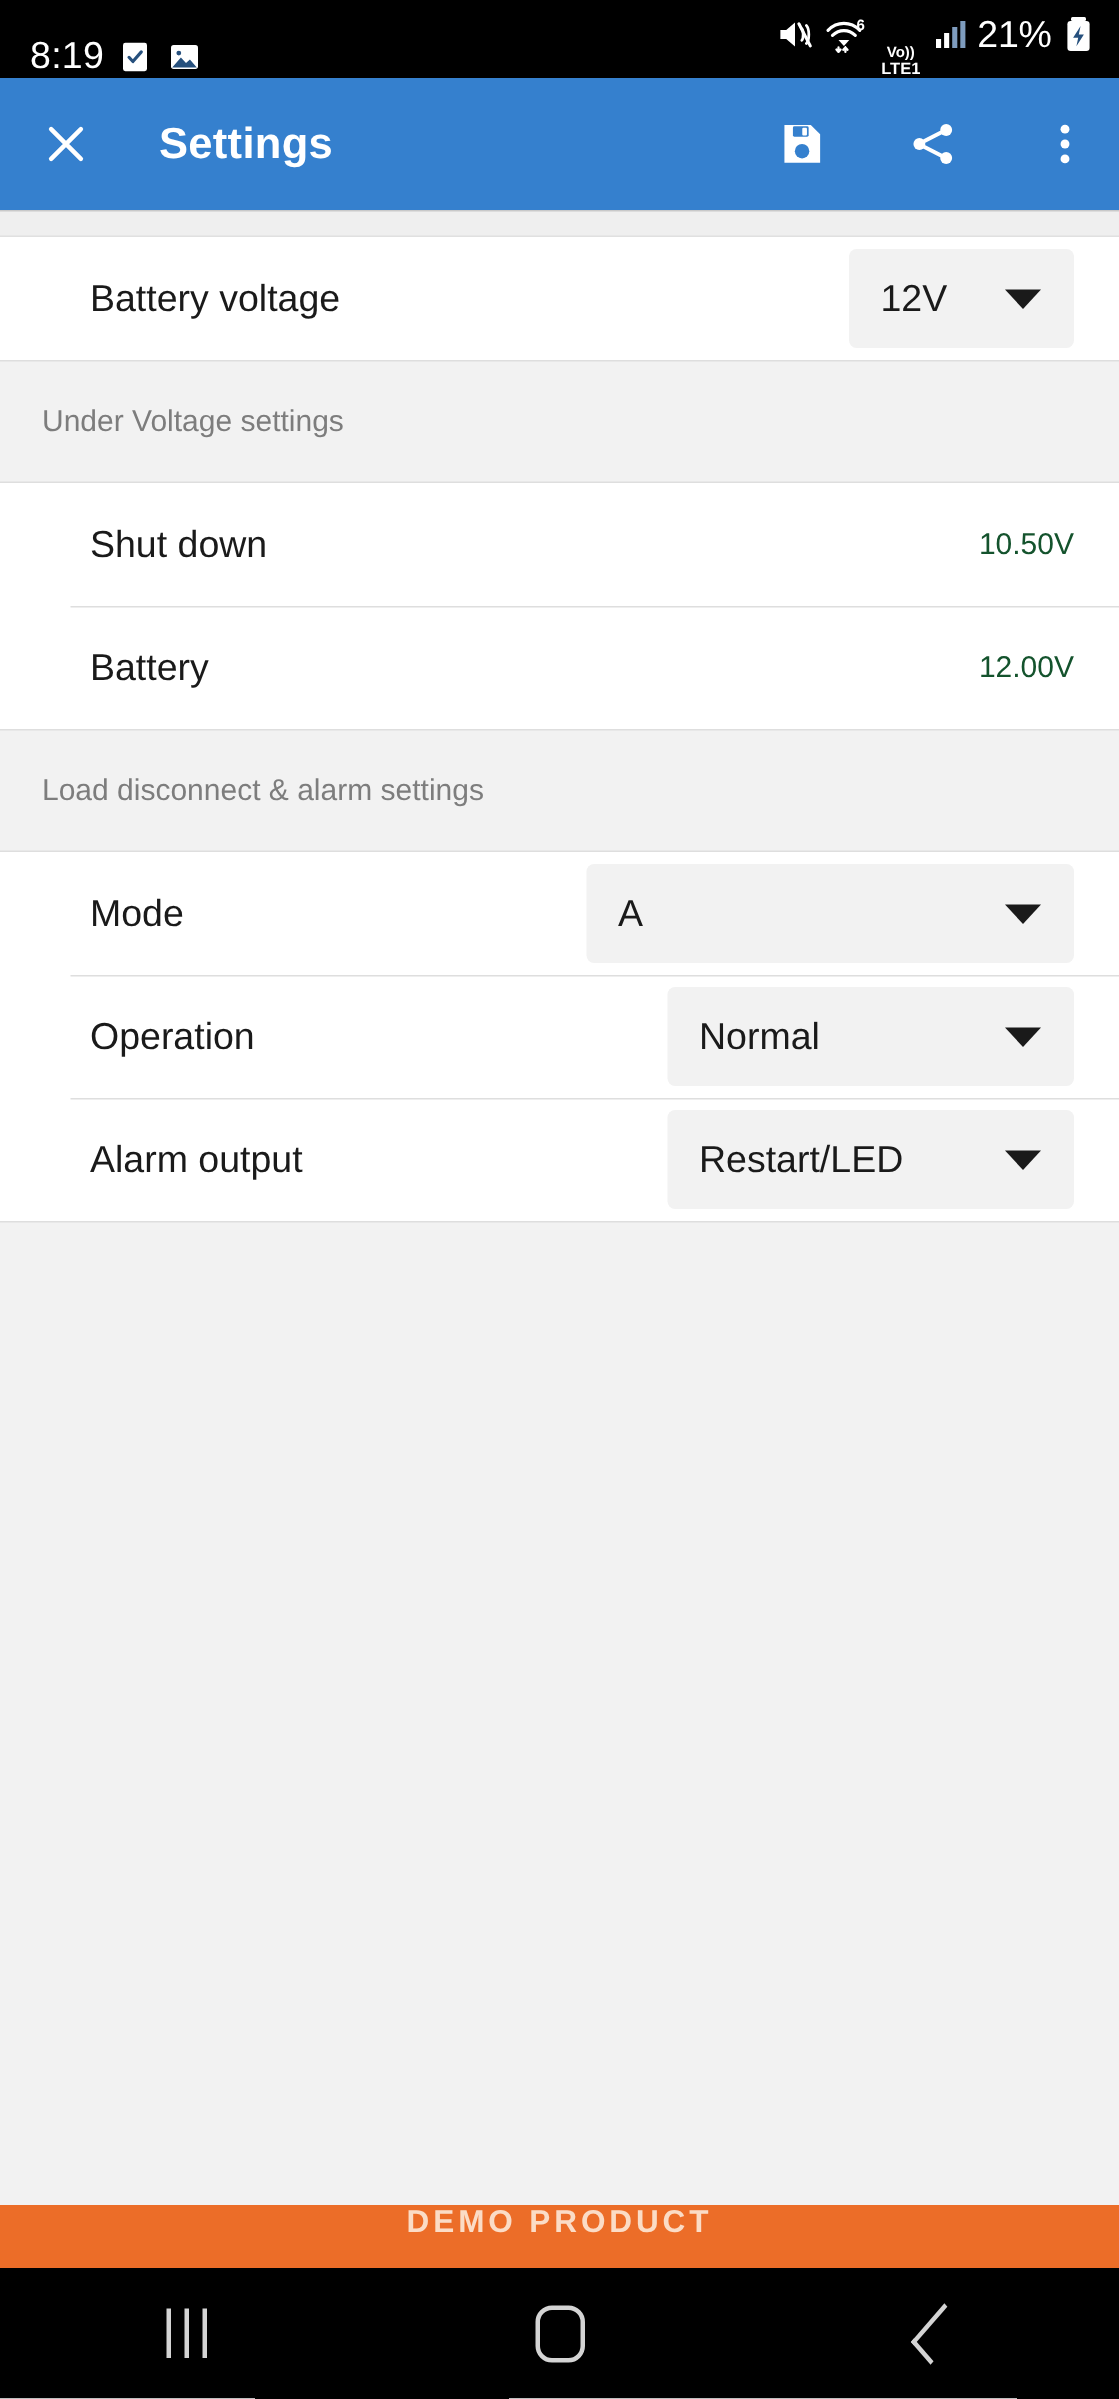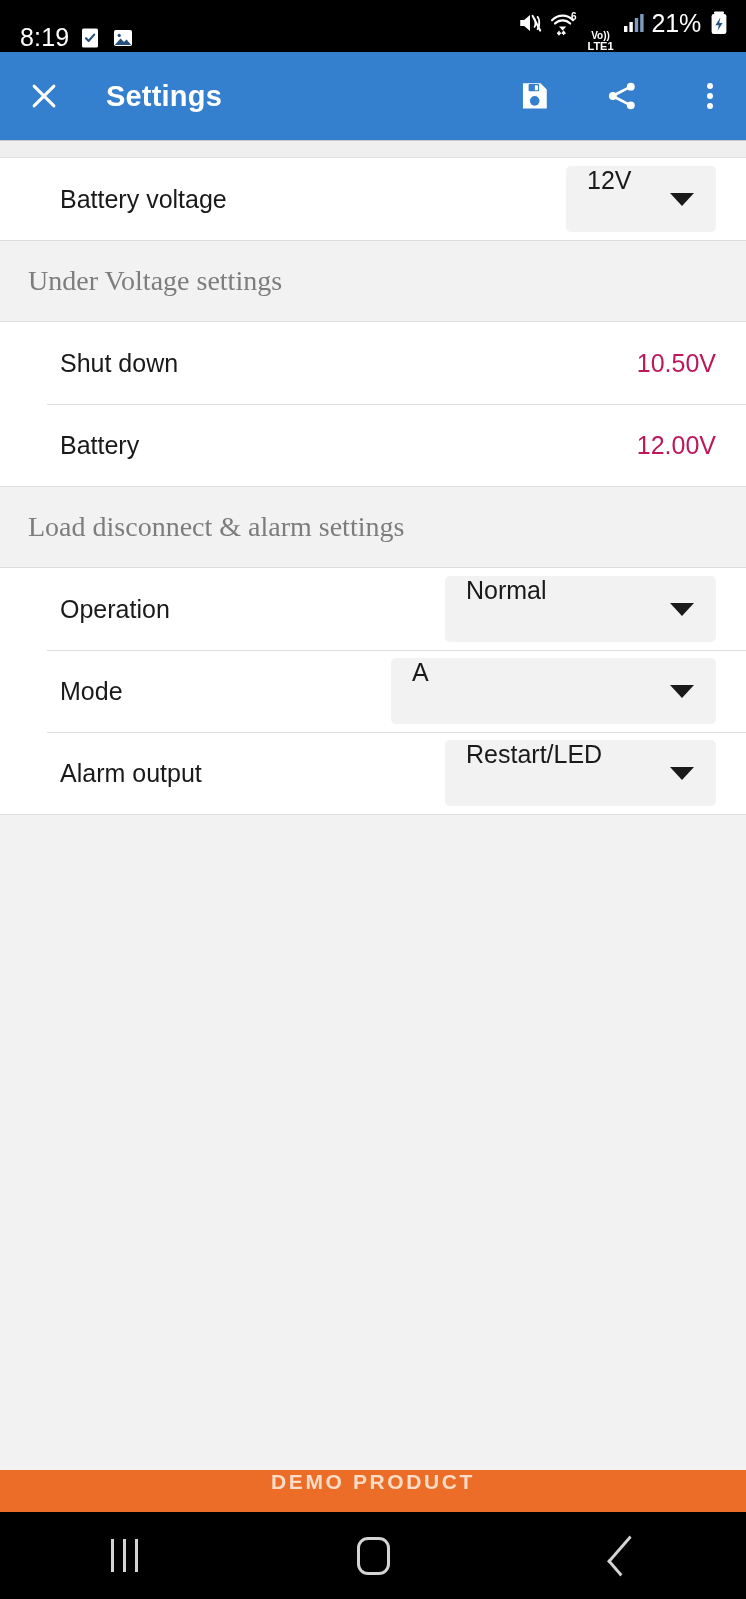--- a/index.html
+++ b/index.html
@@ -86,30 +86,30 @@
     position:absolute; left:27px; right:0; top:0;
     height:1px; background:#DEDEDE;
   }
   .row-label {
     font-size:25px;
     color:#1A1A1A;
     font-weight:400;
   }
   .row-value {
     margin-left:auto;
-    font-size:25px;
-    color:#be185d;
+    font-size:20px;
+    color:#14532d;
   }
 
   .dropdown {
     margin-left:auto;
     background:#F2F2F2;
     border-radius:5px;
     height:66px;
-    display:flex; 
+    display:flex; align-items:center;
     padding:0 22px 0 21px;
     cursor:pointer;
   }
   .dd-text {
     font-size:25px;
     color:#1A1A1A;
   }
   .dd-caret {
     margin-left:auto;
     padding-left:26px;
@@ -129,24 +129,23 @@
 
   .section-header {
     height:82px;
     background:#F2F2F2;
     display:flex; align-items:center;
     padding:0 30px 0 28px;
     border-top:1px solid #DEDEDE;
     border-bottom:1px solid #DEDEDE;
   }
   .section-header-text {
-    font-size:28px;
+    font-size:20px;
     color:#7D7D7D;
     font-weight:400;
-    font-family:Liberation Serif, serif;
   }
 
   
   .filler {
     flex:1 1 auto;
     background:#F2F2F2;
     border-top:1px solid #DEDEDE;
   }
 
   
@@ -320,40 +319,40 @@
     <div class="row">
       <span class="row-label">Battery</span>
       <span class="row-value">12.00V</span>
     </div>
 
     <div class="section-header">
       <span class="section-header-text">Load disconnect &amp; alarm settings</span>
     </div>
 
     <div class="row">
+      <span class="row-label">Mode</span>
+      <div class="dropdown dd-w-mode">
+        <span class="dd-text">A</span>
+        <span class="dd-caret">
+            <span class="caret"></span>
+          </span>
+      </div>
+    </div>
+
+    <div class="row">
       <span class="row-label">Operation</span>
       <div class="dropdown dd-w-oper">
         <span class="dd-text">Normal</span>
         <span class="dd-caret">
             <span class="caret"></span>
           </span>
       </div>
     </div>
 
     <div class="row">
-      <span class="row-label">Mode</span>
-      <div class="dropdown dd-w-mode">
-        <span class="dd-text">A</span>
-        <span class="dd-caret">
-            <span class="caret"></span>
-          </span>
-      </div>
-    </div>
-
-    <div class="row">
       <span class="row-label">Alarm output</span>
       <div class="dropdown dd-w-alarm">
         <span class="dd-text">Restart/LED</span>
         <span class="dd-caret">
             <span class="caret"></span>
           </span>
       </div>
     </div>
 
   </div>

